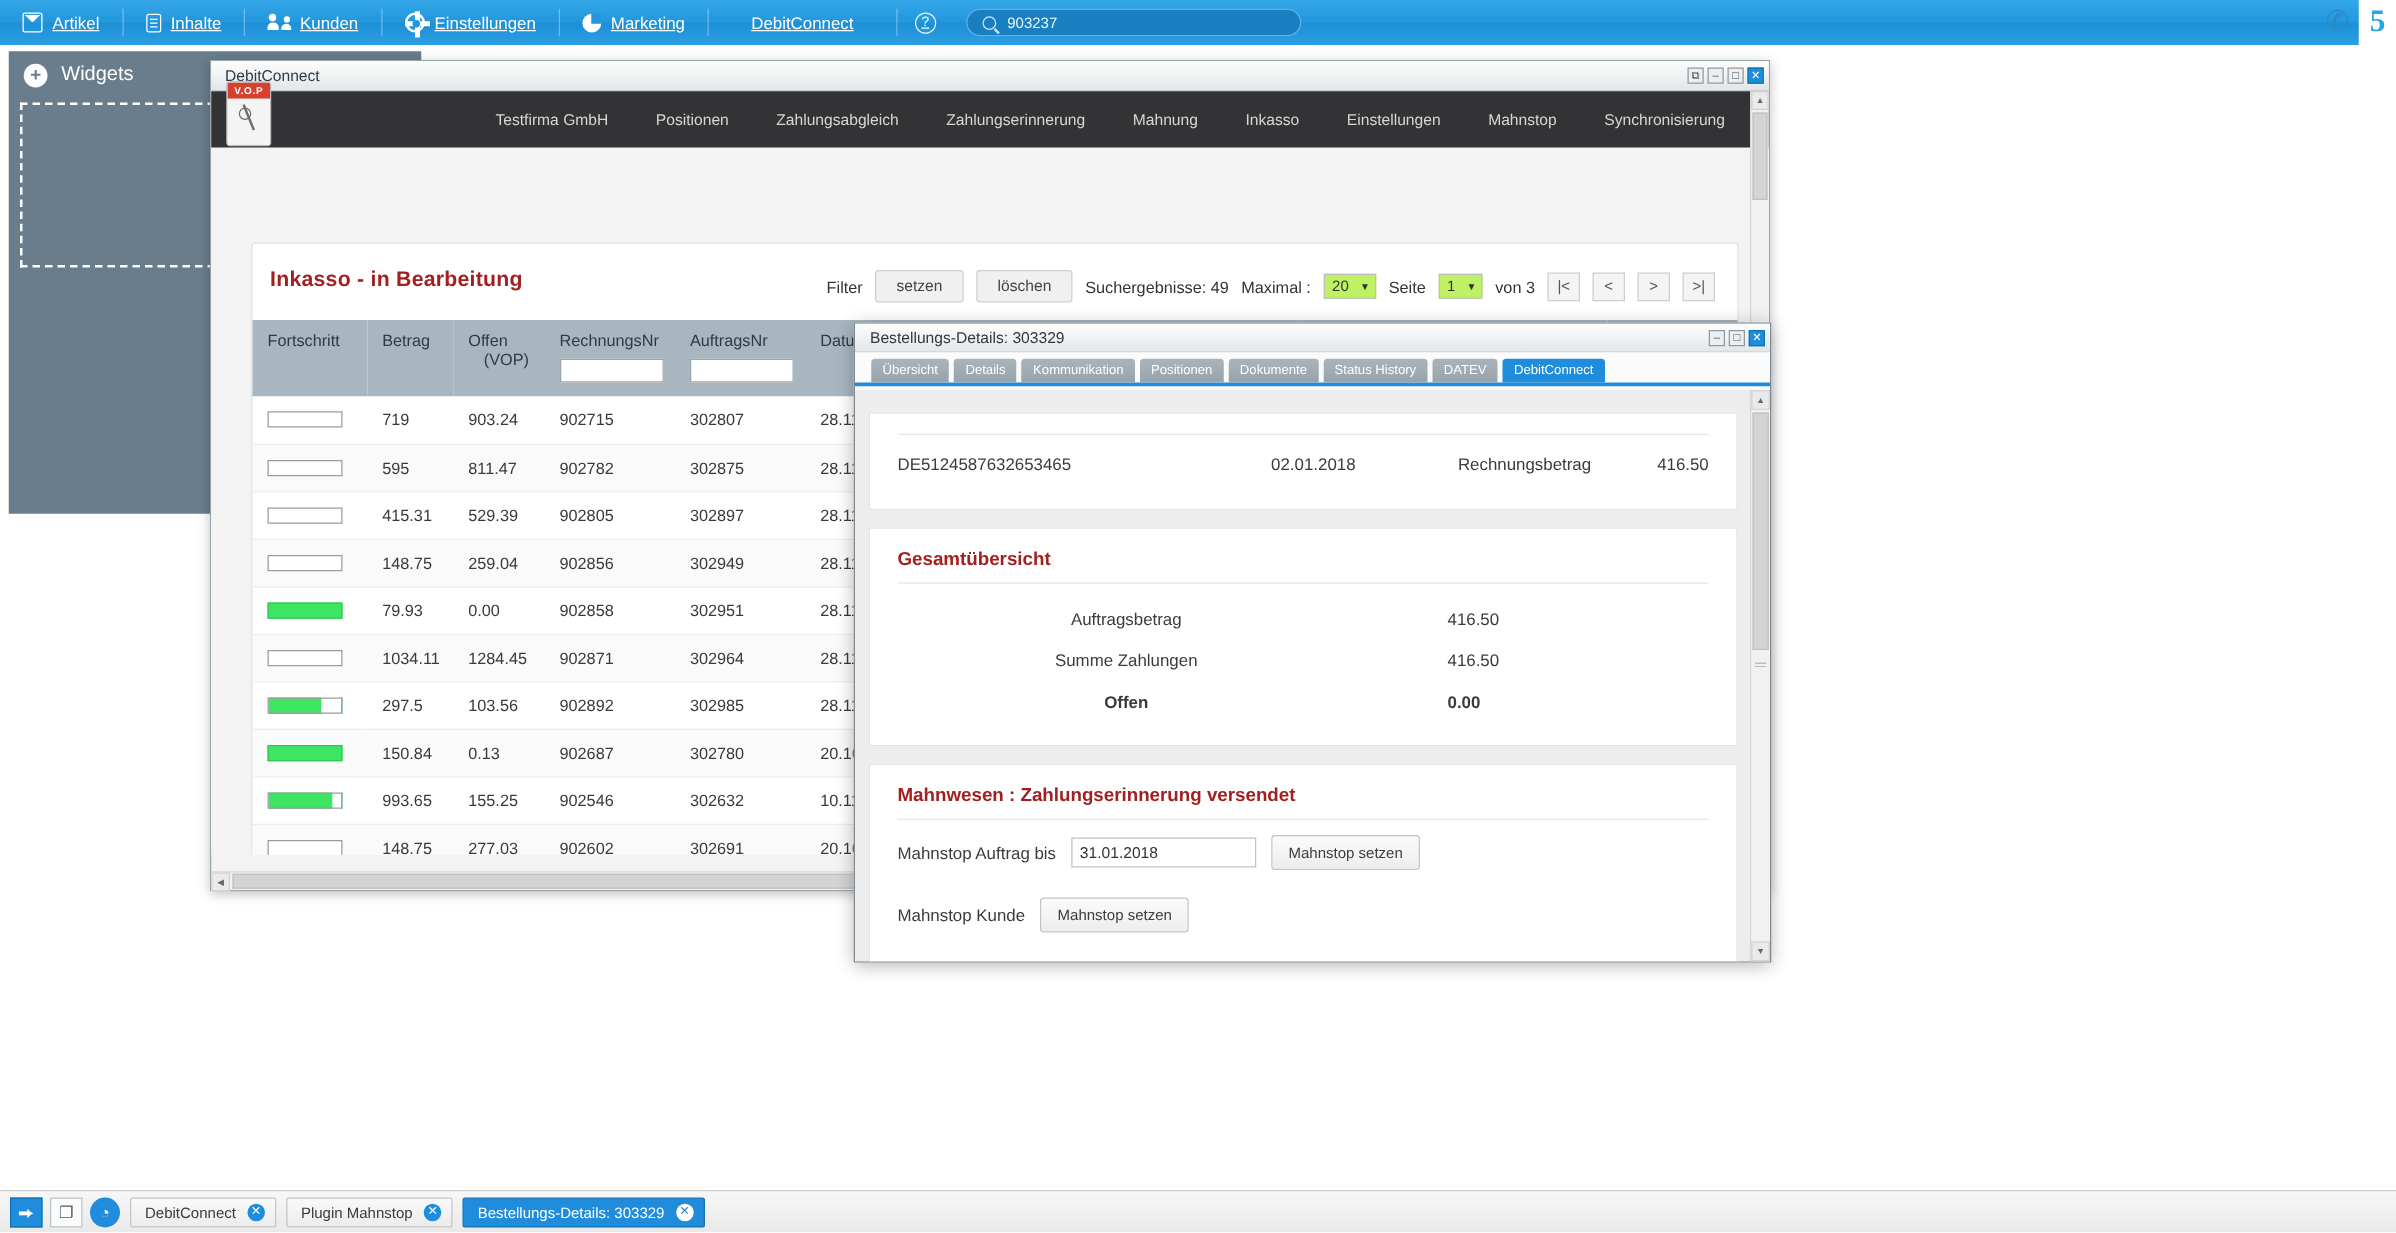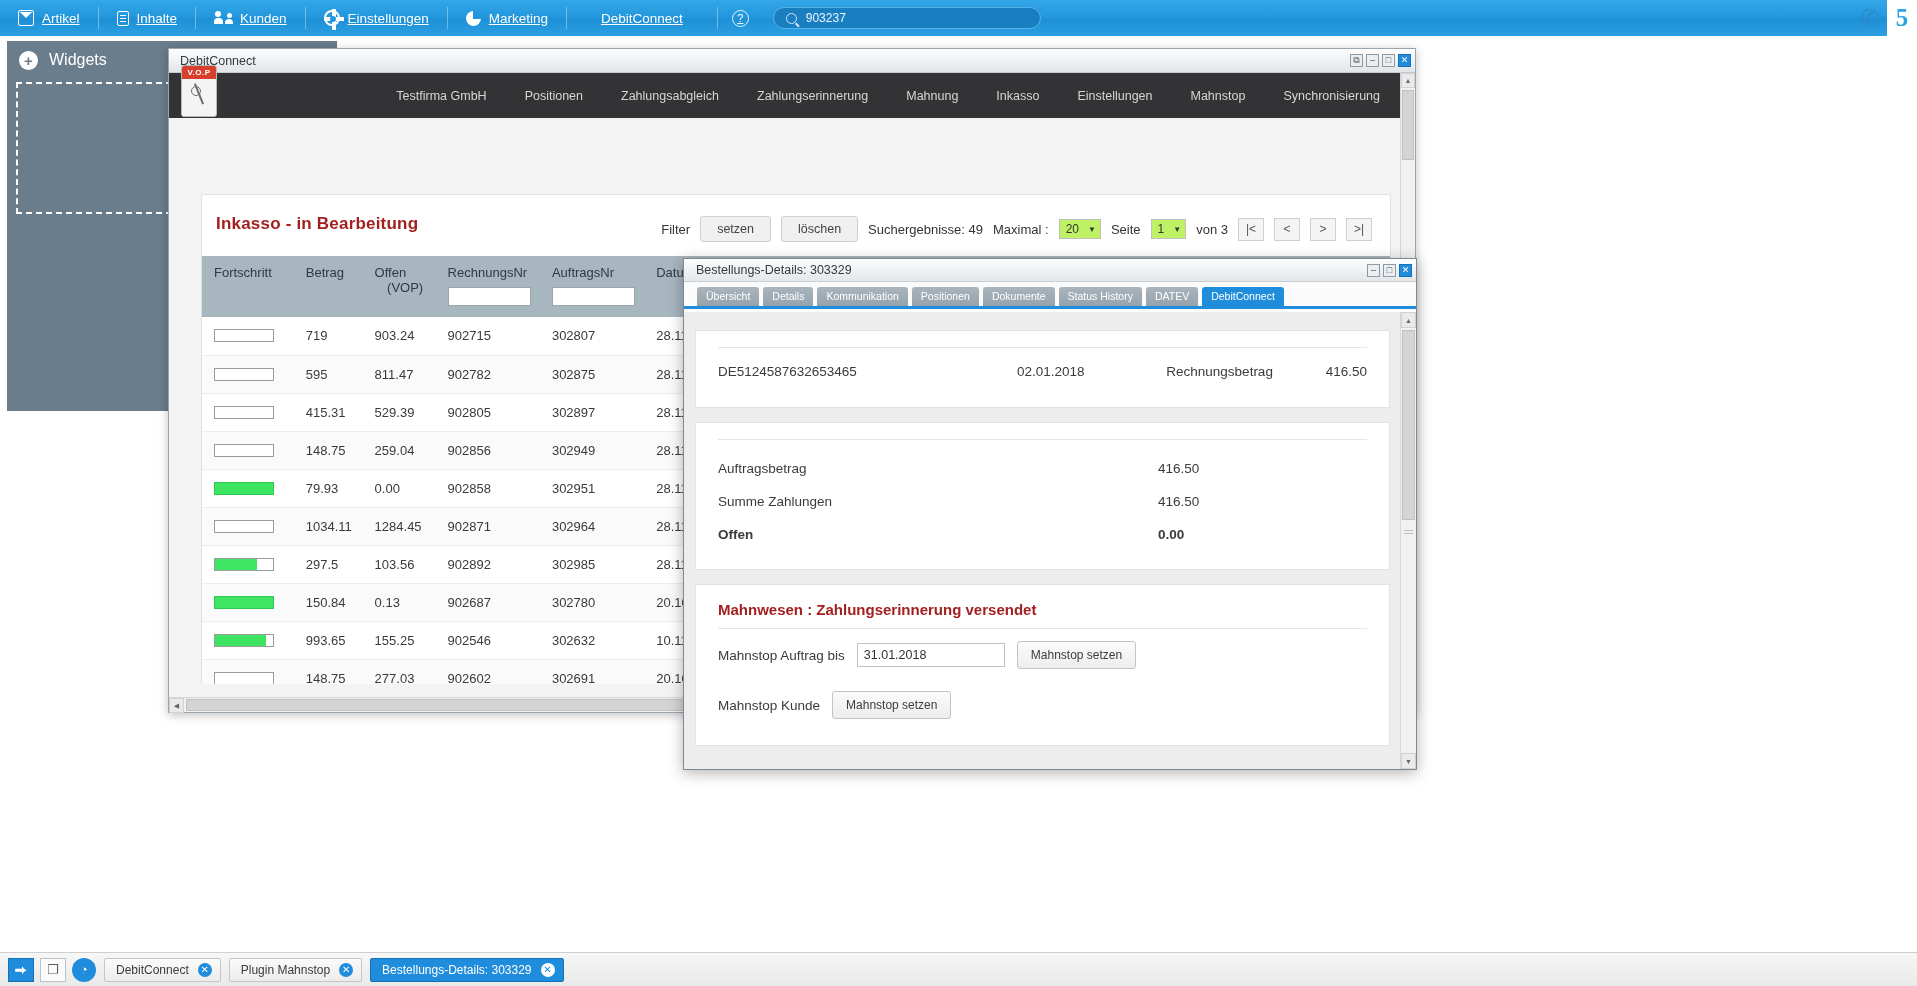--- a/index.html
+++ b/index.html
@@ -178,21 +178,21 @@
   .modal-body{ position:absolute; left:0; top:53px; right:16px; bottom:0; background:#ededed; overflow:hidden;}
   .panel{ background:#fff; border:1px solid #e3e3e3; margin:18px 10px 0 11px; padding:16px 22px 18px;}
   .panel h3{ margin:0 0 10px; font-size:15px; color:#a32020; font-weight:bold;}
   .panel .hr{ height:1px; background:#e6e6e6; margin:0 0 12px;}
   .payrow{ display:flex; align-items:center; font-size:13.5px; color:#3b3b3b; padding:4px 0 10px;}
   .payrow .iban{ width:300px;}
   .payrow .pdate{ width:150px;}
   .payrow .plab{ width:160px;}
   .payrow .pamt{ text-align:left;}
   .ovrow{ display:flex; font-size:13.5px; color:#3b3b3b; padding:9px 0;}
-  .ovrow .lab{ width:440px; text-align:left; padding-right:74px;}
+  .ovrow .lab{ width:440px; text-align:center; padding-right:74px;}
   .ovrow .val{ text-align:left;}
   .ovrow.bold{ font-weight:bold;}
   .mahnrow{ display:flex; align-items:center; gap:12px; font-size:13.5px; color:#3b3b3b; margin-top:8px;}
   .mahnrow input{ width:148px; height:24px; border:1px solid #c2c2c2; font-size:12.5px; padding:0 6px; color:#333;}
   .mbtn{ background:linear-gradient(to bottom,#fbfbfb,#ededed); border:1px solid #c4c4c4; border-radius:3px;
      padding:6px 13px; font-size:12px; color:#3c3c3c; cursor:pointer;}
   .modal-vscroll{ position:absolute; right:0; top:53px; bottom:0; width:16px; background:#f1f1f1; border-left:1px solid #d8d8d8;}
   .modal-vscroll .up,.modal-vscroll .dn{ position:absolute; left:0; right:0; height:16px; background:#eaeaea;
       border:1px solid #d2d2d2; display:flex;align-items:center;justify-content:center;font-size:7px;color:#666;}
   .modal-vscroll .up{top:0;} .modal-vscroll .dn{bottom:0;}
@@ -606,20 +606,21 @@
       <div class="hr"></div>
       <div class="payrow">
         <span class="iban">DE5124587632653465</span>
         <span class="pdate">02.01.2018</span>
         <span class="plab">Rechnungsbetrag</span>
         <span class="pamt">416.50</span>
       </div>
     </div>
 
     <div class="panel" style="margin-top:14px;">
+      <h3>Gesamtübersicht</h3>
       <div class="hr"></div>
       <div class="ovrow">
         <span class="lab">Auftragsbetrag</span>
         <span class="val">416.50</span>
       </div>
       <div class="ovrow">
         <span class="lab">Summe Zahlungen</span>
         <span class="val">416.50</span>
       </div>
       <div class="ovrow bold">

